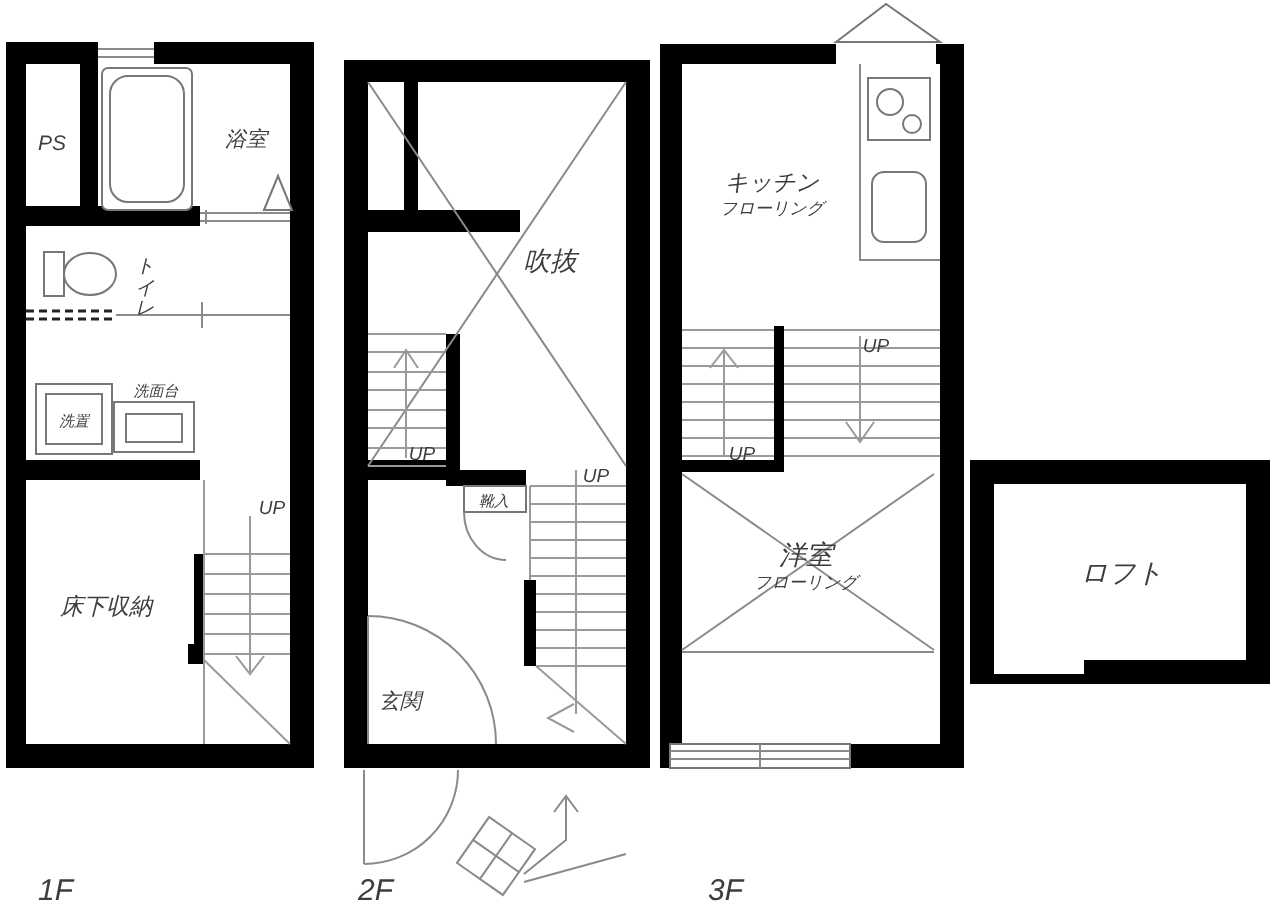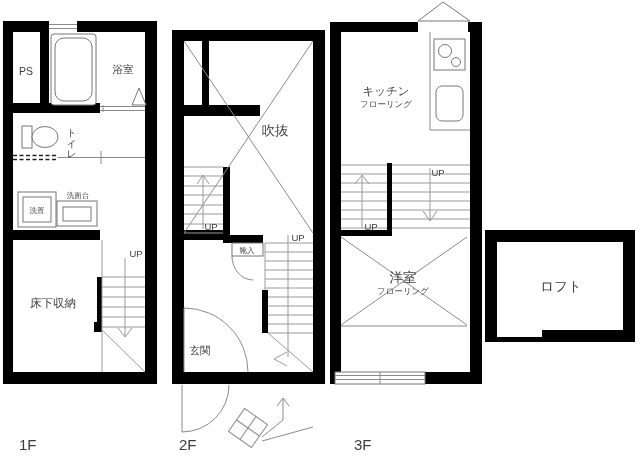--- a/index.html
+++ b/index.html
@@ -1,16 +1,16 @@
 <!DOCTYPE html>
 <html><head>
 <meta charset="utf-8">
 <style>
   html,body{margin:0;padding:0;background:#ffffff;}
-  .stage{width:640px;height:461px;position:relative;background:#ffffff;overflow:hidden;}
+  .stage{width:640px;height:461px;position:relative;background:#ffffff;overflow:hidden;font-style:italic;}
   .wall{fill:#000000;shape-rendering:crispEdges;}
   .thin{stroke:#8a8a8a;stroke-width:1;fill:none;}
   .tread{stroke:#9a9a9a;stroke-width:1;fill:none;}
   .fixture{stroke:#777777;stroke-width:1;fill:#ffffff;}
   .dash{stroke:#222222;stroke-width:1.4;stroke-dasharray:4 2.5;fill:none;}
   .lbl{fill:#3d3d3d;font-family:"Liberation Sans","DejaVu Sans",sans-serif;}
   .s7{font-size:7.5px;}
   .s8{font-size:8.5px;}
   .s9{font-size:9.5px;}
   .s10{font-size:10.5px;}

